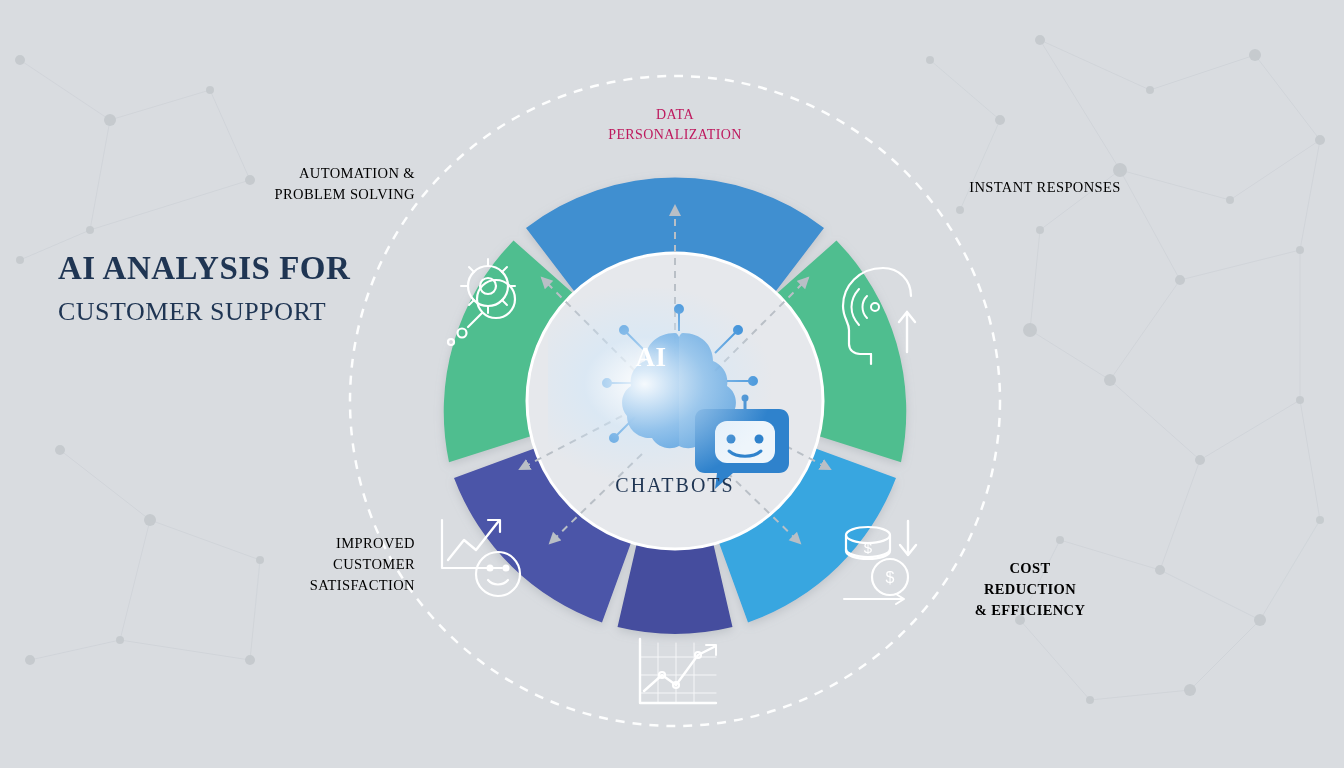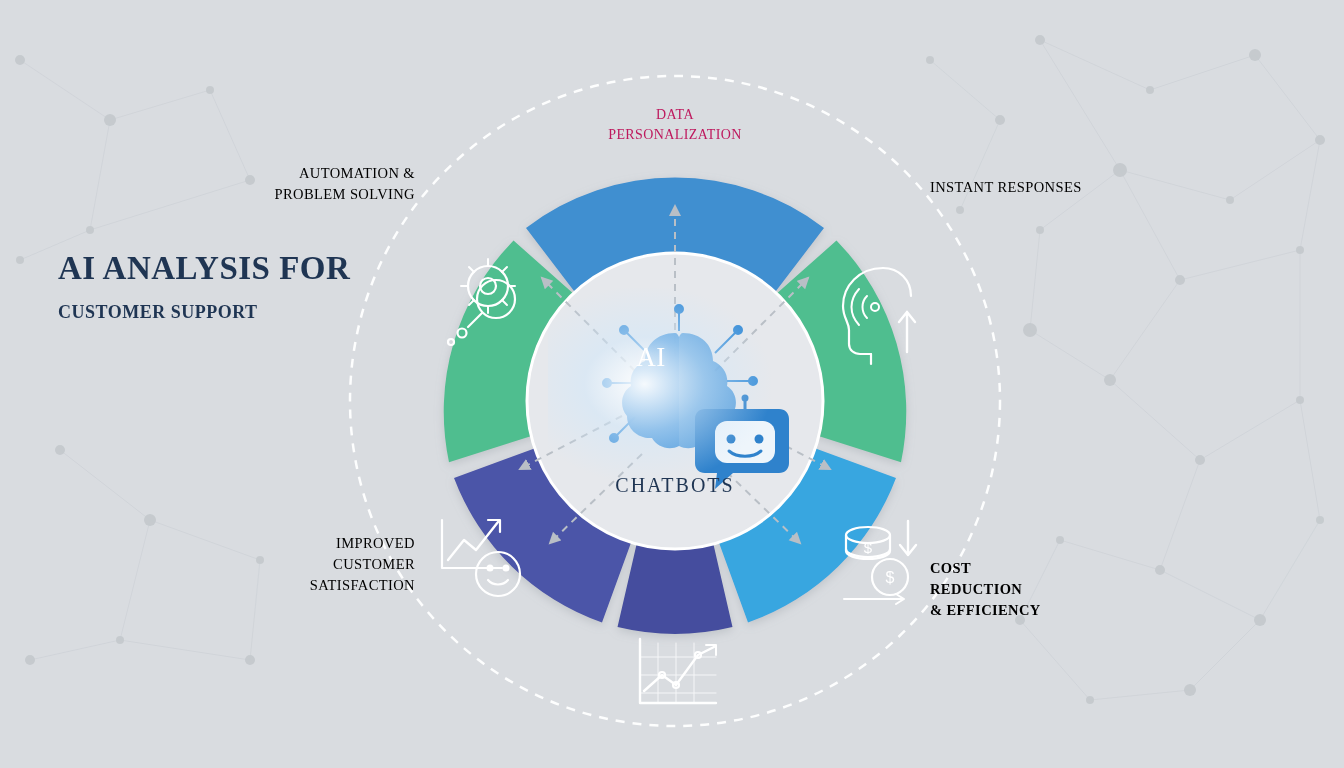--- a/index.html
+++ b/index.html
@@ -12,46 +12,46 @@
   #stage{position:absolute;left:0;top:0;width:1344px;height:768px;}
   .bgnet{position:absolute;left:0;top:0;width:1344px;height:768px;}
 
   
   #title{
     position:absolute;left:58px;top:248px;width:420px;
     color:#1f3553;
     letter-spacing:.5px;
   }
   #title .l1{font-size:33px;font-weight:bold;line-height:40px;}
-  #title .l2{font-size:18px;font-weight:bold;line-height:36px;margin-top:6px;}
+  #title .l2{font-size:26px;font-weight:normal;line-height:36px;margin-top:6px;}
 
   
   #donut{position:absolute;left:330px;top:56px;width:690px;height:690px;}
   #donut svg{display:block;}
 
   .seglabel{
     position:absolute;color:#000000;font-size:14.5px;line-height:21px;
     letter-spacing:.4px;
   }
-  .seglabel.right{text-align:left;}
+  .seglabel.right{text-align:center;}
   .seglabel.left{text-align:right;}
 
   .inlabel{
     position:absolute;color:#be185d;font-size:14px;line-height:20px;
     letter-spacing:.4px;text-align:center;
   }
 
   #centerword{
     position:absolute;left:540px;top:474px;width:270px;text-align:center;
     color:#1f3553;font-size:20px;letter-spacing:2.0px;font-weight:500;
   }
 
   #aiword{
     position:absolute;left:596px;top:342px;width:110px;text-align:center;
-    color:#ffffff;font-size:27px;font-weight:normal;letter-spacing:.5px;
+    color:#ffffff;font-size:27px;font-weight:bold;letter-spacing:.5px;
     text-shadow:0 0 10px rgba(255,255,255,.45);
   }
   .glow{
     position:absolute;left:548px;top:288px;width:230px;height:200px;
     background:radial-gradient(ellipse at 42% 48%, rgba(255,255,255,.95) 0%, rgba(210,232,250,.55) 32%, rgba(210,232,250,0) 68%);
     pointer-events:none;
   }
 </style>
 </head>
 <body>

